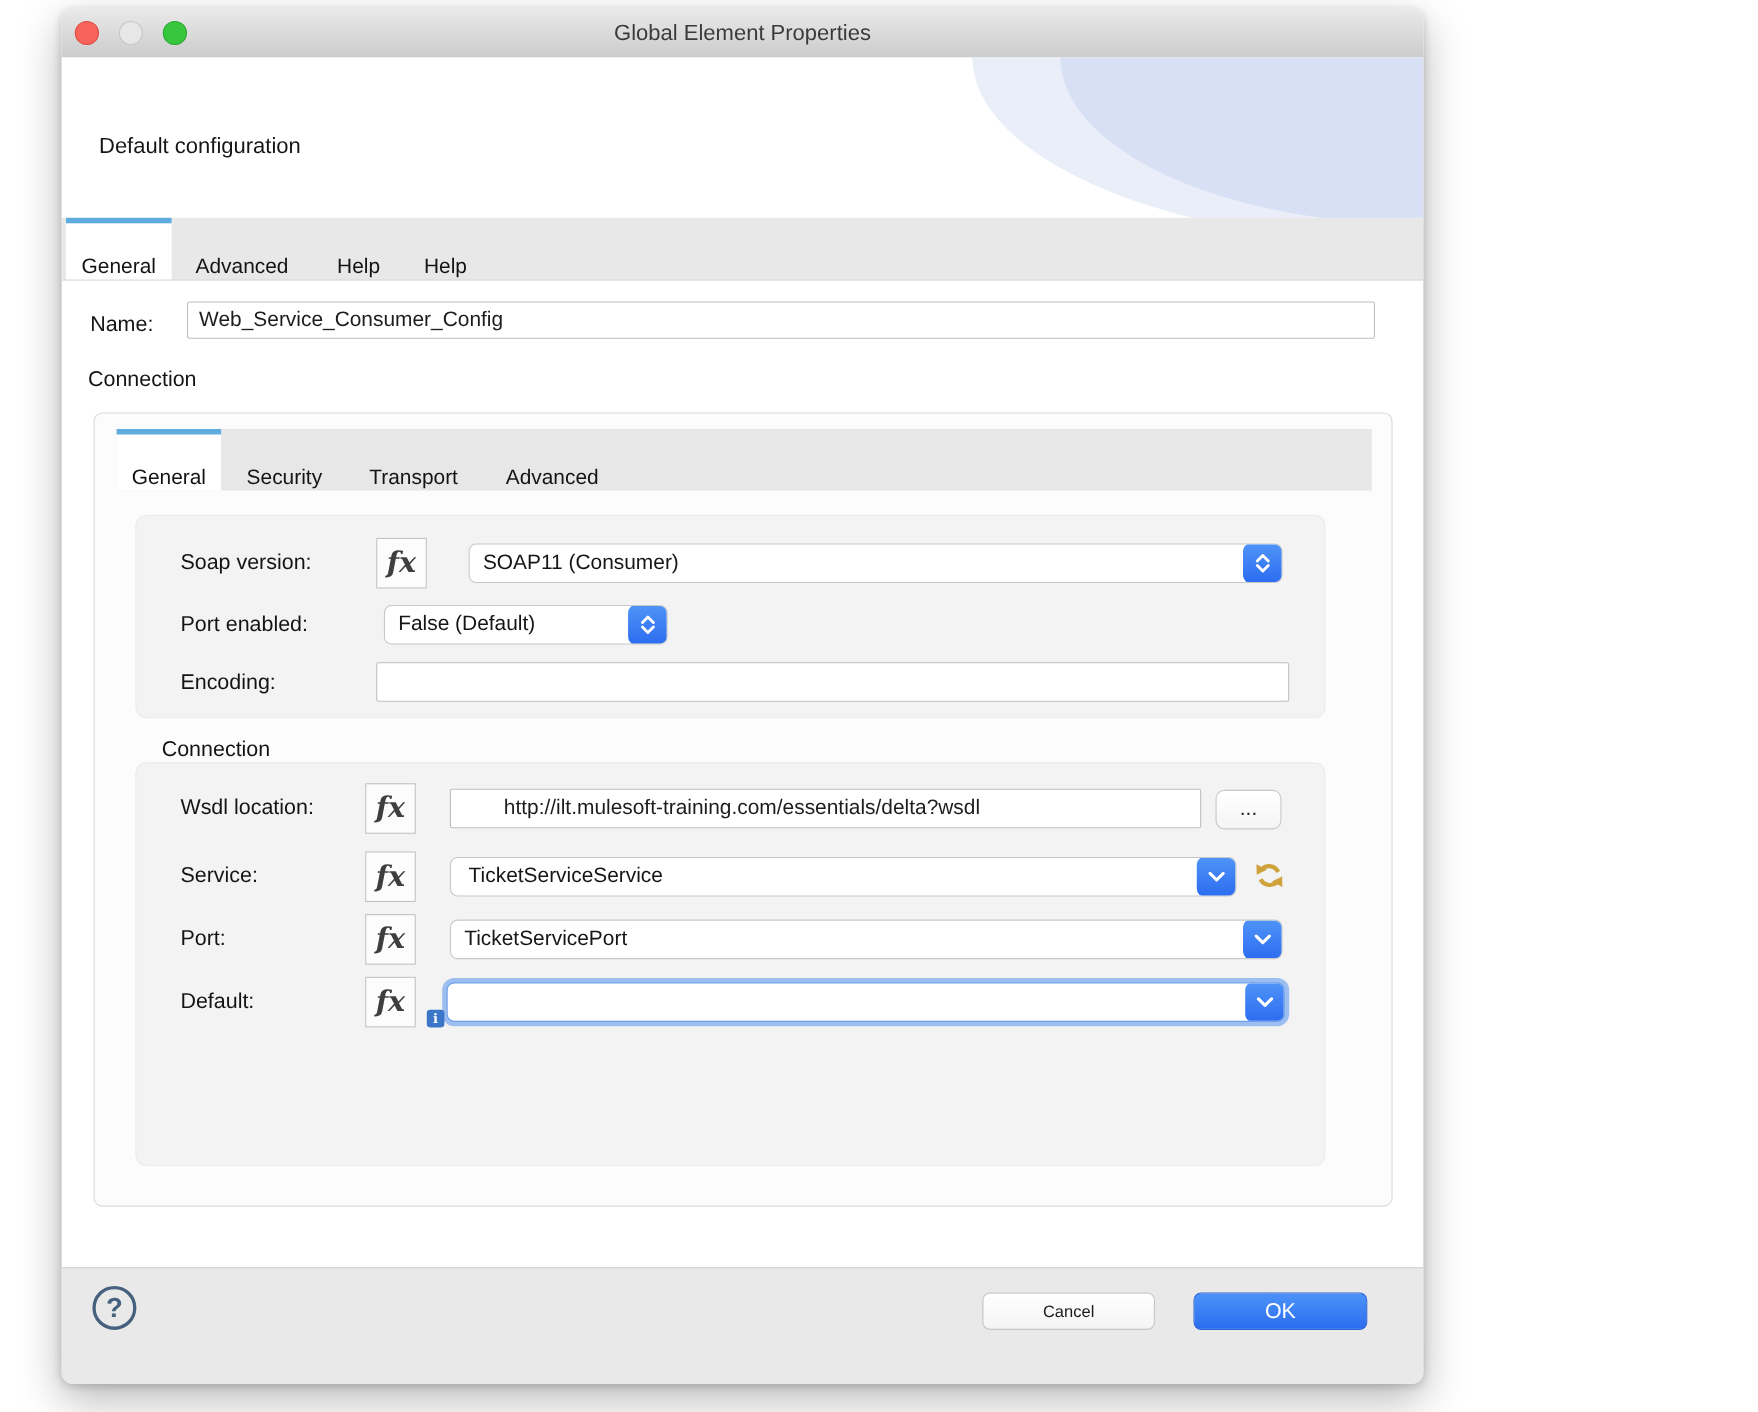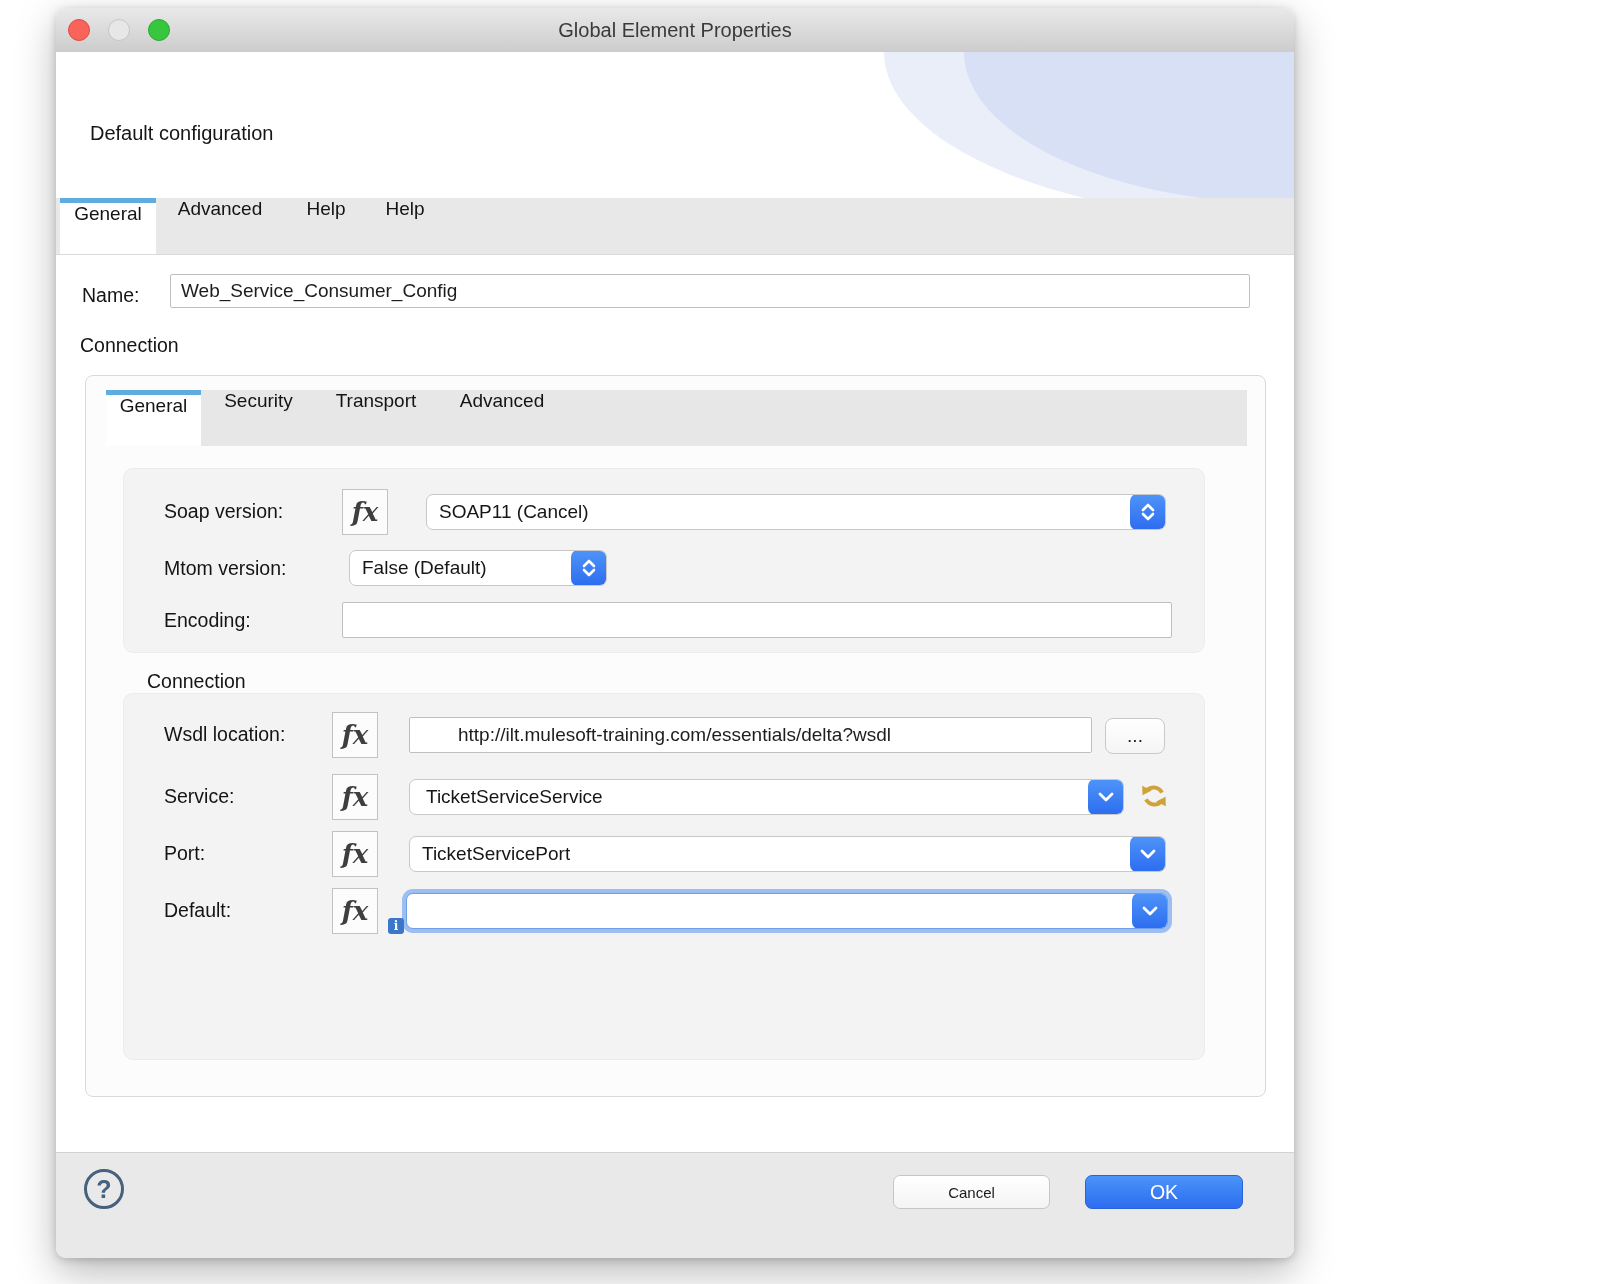--- a/index.html
+++ b/index.html
@@ -20,21 +20,21 @@
   .header{position:absolute;left:0;top:44px;width:100%;height:146px;background:#ffffff;overflow:hidden;}
   .sw-light{position:absolute;right:0;top:0;width:410px;height:170px;background:#e9eef9;
     border-bottom-left-radius:100% 100%;}
   .sw-dark{position:absolute;right:0;top:0;width:330px;height:152px;background:#d2dcf2;
     border-bottom-left-radius:100% 100%;opacity:.8;}
   .hdr-title{position:absolute;left:10px;top:22px;font-size:23px;font-weight:700;color:#101010;}
   .hdr-sub{position:absolute;left:34px;top:70px;font-size:20px;color:#161616;}
   
   .main-tabs{position:absolute;left:0;top:190px;width:100%;height:56px;background:#e8e8e8;
     border-bottom:1px solid #dadada;}
-  .tab{position:absolute;top:0;height:56px;display:flex;align-items:flex-start;justify-content:center;
+  .tab{position:absolute;top:0;height:56px;display:flex;align-items:flex-end;justify-content:center;
     font-size:19px;color:#141414;box-sizing:border-box;cursor:default;}
   .tab.active{background:#ffffff;border-top:5px solid #5fadde;}
   
   .lbl{font-size:19.5px;color:#141414;white-space:nowrap;}
   .textfield{box-sizing:border-box;background:#ffffff;border:1px solid #bfbfbf;border-radius:2px;
     font-size:19px;line-height:32px;padding:0 10px;overflow:hidden;white-space:nowrap;}
   
   .container{position:absolute;left:29px;top:367px;width:1181px;height:722px;background:#fcfcfc;
     border:1px solid #d9d9d9;border-radius:8px;box-sizing:border-box;}
   .inner-strip{position:absolute;left:20px;top:14px;width:1141px;height:56px;background:#e7e7e7;}
@@ -127,30 +127,30 @@
         <span>Advanced</span>
         </div>
     </div>
 
     <div class="groupbox" style="left:37px;top:92px;width:1082px;height:185px;">
       <div class="abs lbl" style="left:40px;top:31px;">Soap version:</div>
       <div class="fx-btn" style="left:218px;top:20px;">
         <span>fx</span>
         </div>
       <div class="combo" style="left:302px;top:25px;width:740px;">
-        <span class="combo-text">SOAP11 (Cancel)</span>
+        <span class="combo-text">SOAP11 (Consumer)</span>
         <span class="stepper">
           <svg width="16" height="22" viewBox="0 0 16 22" fill="none" stroke="#ffffff" stroke-width="2.6" stroke-linecap="round" stroke-linejoin="round">
             <polyline points="3,9 8,4 13,9"></polyline>
               <polyline points="3,13 8,18 13,13"></polyline>
             </svg>
         </span>
       </div>
 
-      <div class="abs lbl" style="left:40px;top:88px;">Mtom version:</div>
+      <div class="abs lbl" style="left:40px;top:88px;">Port enabled:</div>
       <div class="combo" style="left:225px;top:81px;width:258px;">
         <span class="combo-text">False (Default)</span>
         <span class="stepper">
           <svg width="16" height="22" viewBox="0 0 16 22" fill="none" stroke="#ffffff" stroke-width="2.6" stroke-linecap="round" stroke-linejoin="round">
             <polyline points="3,9 8,4 13,9"></polyline>
               <polyline points="3,13 8,18 13,13"></polyline>
             </svg>
         </span>
       </div>
 

